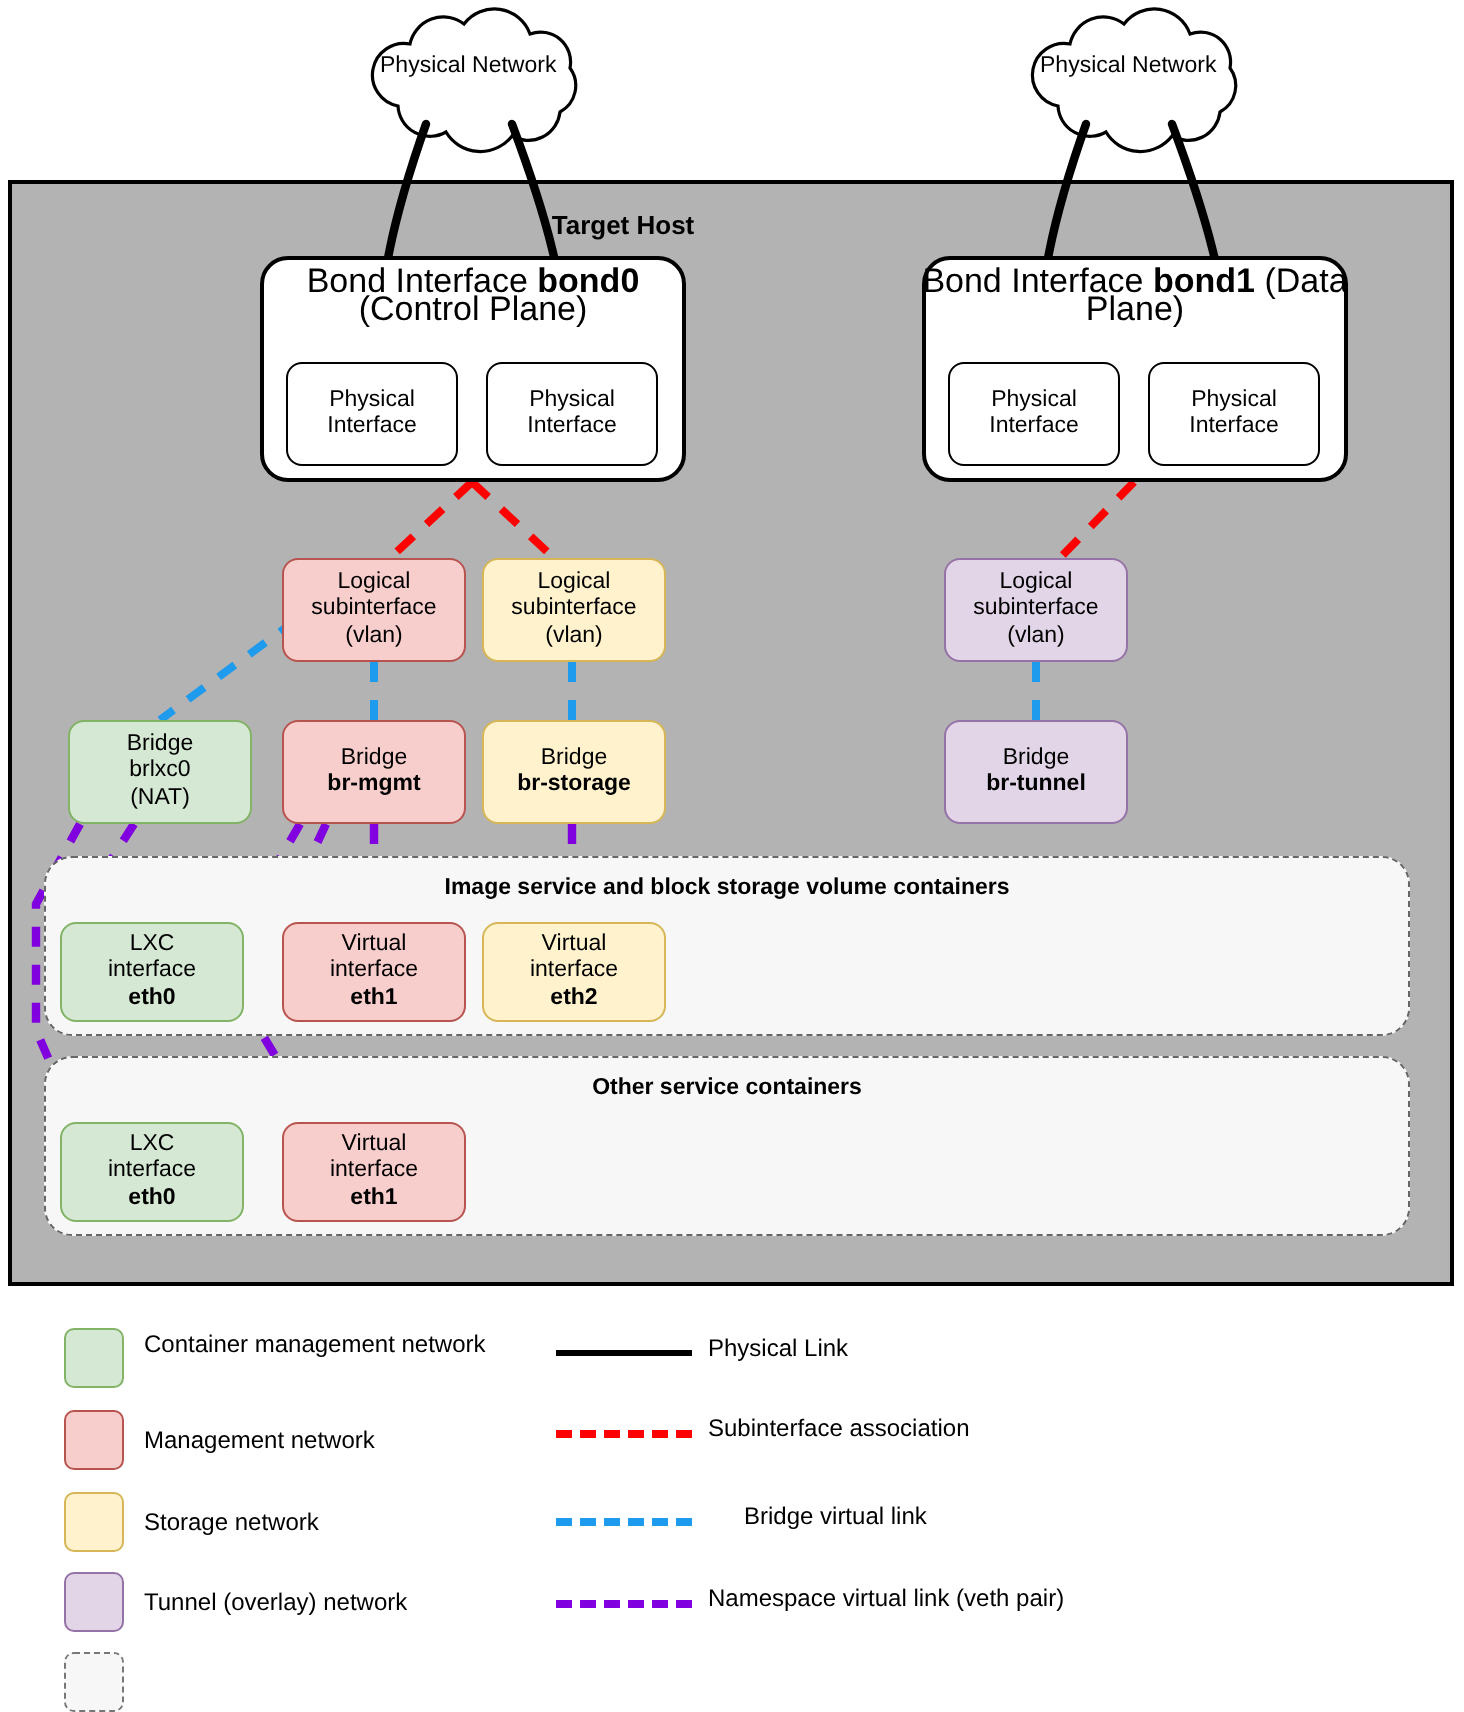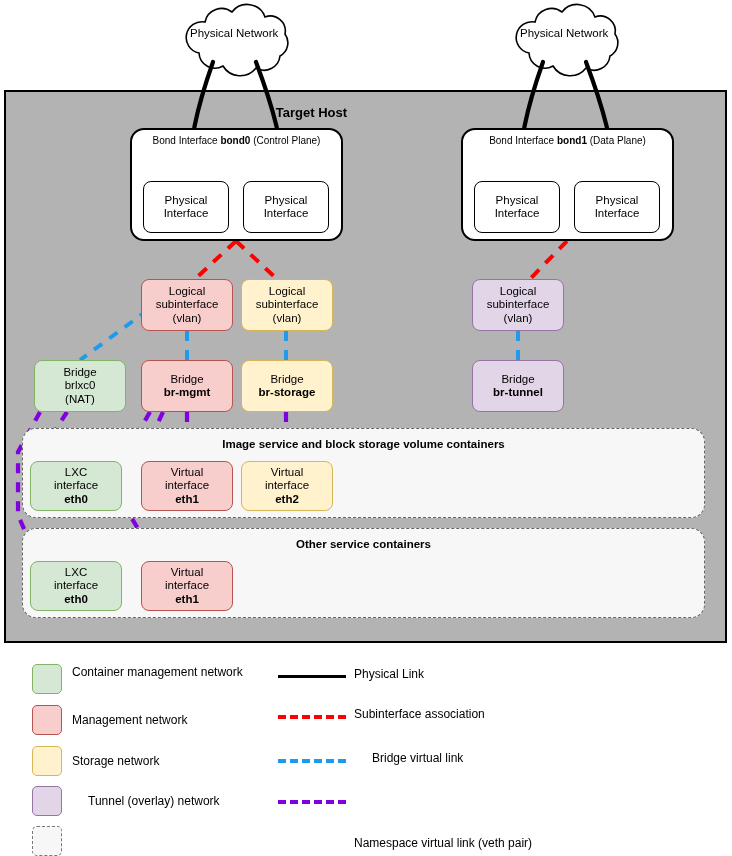--- a/index.html
+++ b/index.html
@@ -74,21 +74,21 @@
     background: #ffffff;
     border: 2.5px solid #000;
     border-radius: 14px;
     z-index: 2;
   }
   .bondlabel {
     position: absolute;
     left: 0; right: 0;
     top: 8px;
     text-align: center;
-    font-size: 10px;
+    font-size: 17px;
     line-height: 14px;
     color: #000;
     z-index: 4;
   }
   .lxcbox {
     position: absolute;
     box-sizing: border-box;
     background: #f7f7f7;
     border: 1.6px dashed #666;
     border-radius: 14px;
@@ -305,29 +305,29 @@
   <div class="legend-swatch" style="left:32px; top:664px; background:#d5e8d4; border-color:#82b366;"></div>
   <div class="legend-text" style="left:72px; top:665px; width:175px;">Container management network</div>
 
   <div class="legend-swatch" style="left:32px; top:705px; background:#f8cecc; border-color:#b85450;"></div>
   <div class="legend-text" style="left:72px; top:713px; width:185px;">Management network</div>
 
   <div class="legend-swatch" style="left:32px; top:746px; background:#fff2cc; border-color:#d6b656;"></div>
   <div class="legend-text" style="left:72px; top:754px; width:185px;">Storage network</div>
 
   <div class="legend-swatch" style="left:32px; top:786px; background:#e1d5e7; border-color:#9673a6;"></div>
-  <div class="legend-text" style="left:72px; top:794px; width:195px;margin-left:16px;">Tunnel (overlay) network</div>
+  <div class="legend-text" style="left:72px; top:794px; width:195px;">Tunnel (overlay) network</div>
 
   <div class="legend-swatch dashed" style="left:32px; top:826px;"></div>
 
   <div class="legend-line" style="left:278px; top:675px; width:68px; border-top-color:#000000;"></div>
   <div class="legend-text" style="left:354px; top:667px;">Physical Link</div>
 
   <div class="legend-line dash" style="left:278px; top:715px; width:68px; border-top-color:#ff0000;"></div>
   <div class="legend-text" style="left:354px; top:707px;text-align:right;">Subinterface association</div>
 
   <div class="legend-line dash" style="left:278px; top:759px; width:68px; border-top-color:#1f9bed;"></div>
   <div class="legend-text" style="left:354px; top:751px;margin-left:18px;">Bridge virtual link</div>
 
   <div class="legend-line dash" style="left:278px; top:800px; width:68px; border-top-color:#8000e0;"></div>
-  <div class="legend-text" style="left:354px; top:792px;margin-top:44px;">Namespace virtual link (veth pair)</div>
+  <div class="legend-text" style="left:354px; top:792px;">Namespace virtual link (veth pair)</div>
 
 </div>
 
 </body></html>

